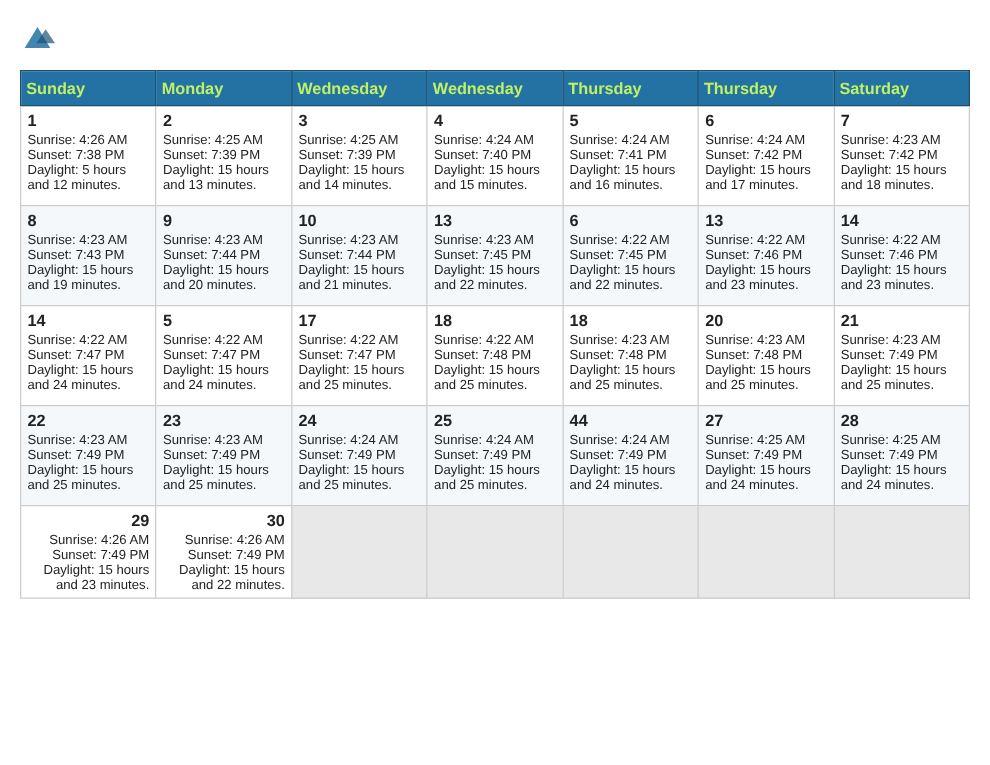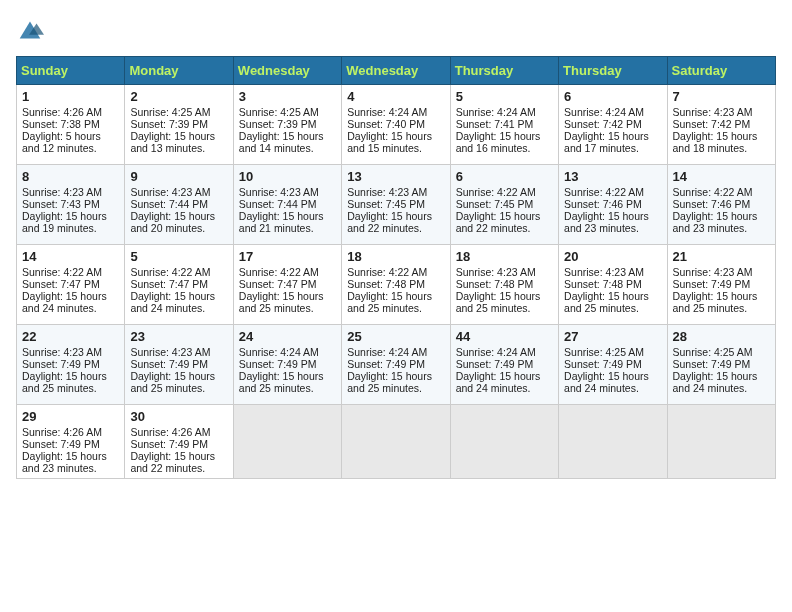--- a/index.html
+++ b/index.html
@@ -81,20 +81,21 @@
       font-size: 13px;
       font-weight: bold;
       display: block;
       margin-bottom: 2px;
     }
     .empty-cell {
       background: #e8e8e8 !important;
     }
     .last-row td {
       height: 70px;
+      text-align: right;
     }
   </style>
 </head>
 <body>
 
 <div class="header">
   <div class="logo">
     <svg class="logo-icon" viewBox="0 0 30 30">
       <polygon points="4,24 15,6 26,24" fill="#2471a3" opacity="0.85"></polygon>
       <polygon points="14,20 22,8 30,20" fill="#1a5276" opacity="0.7"></polygon>

